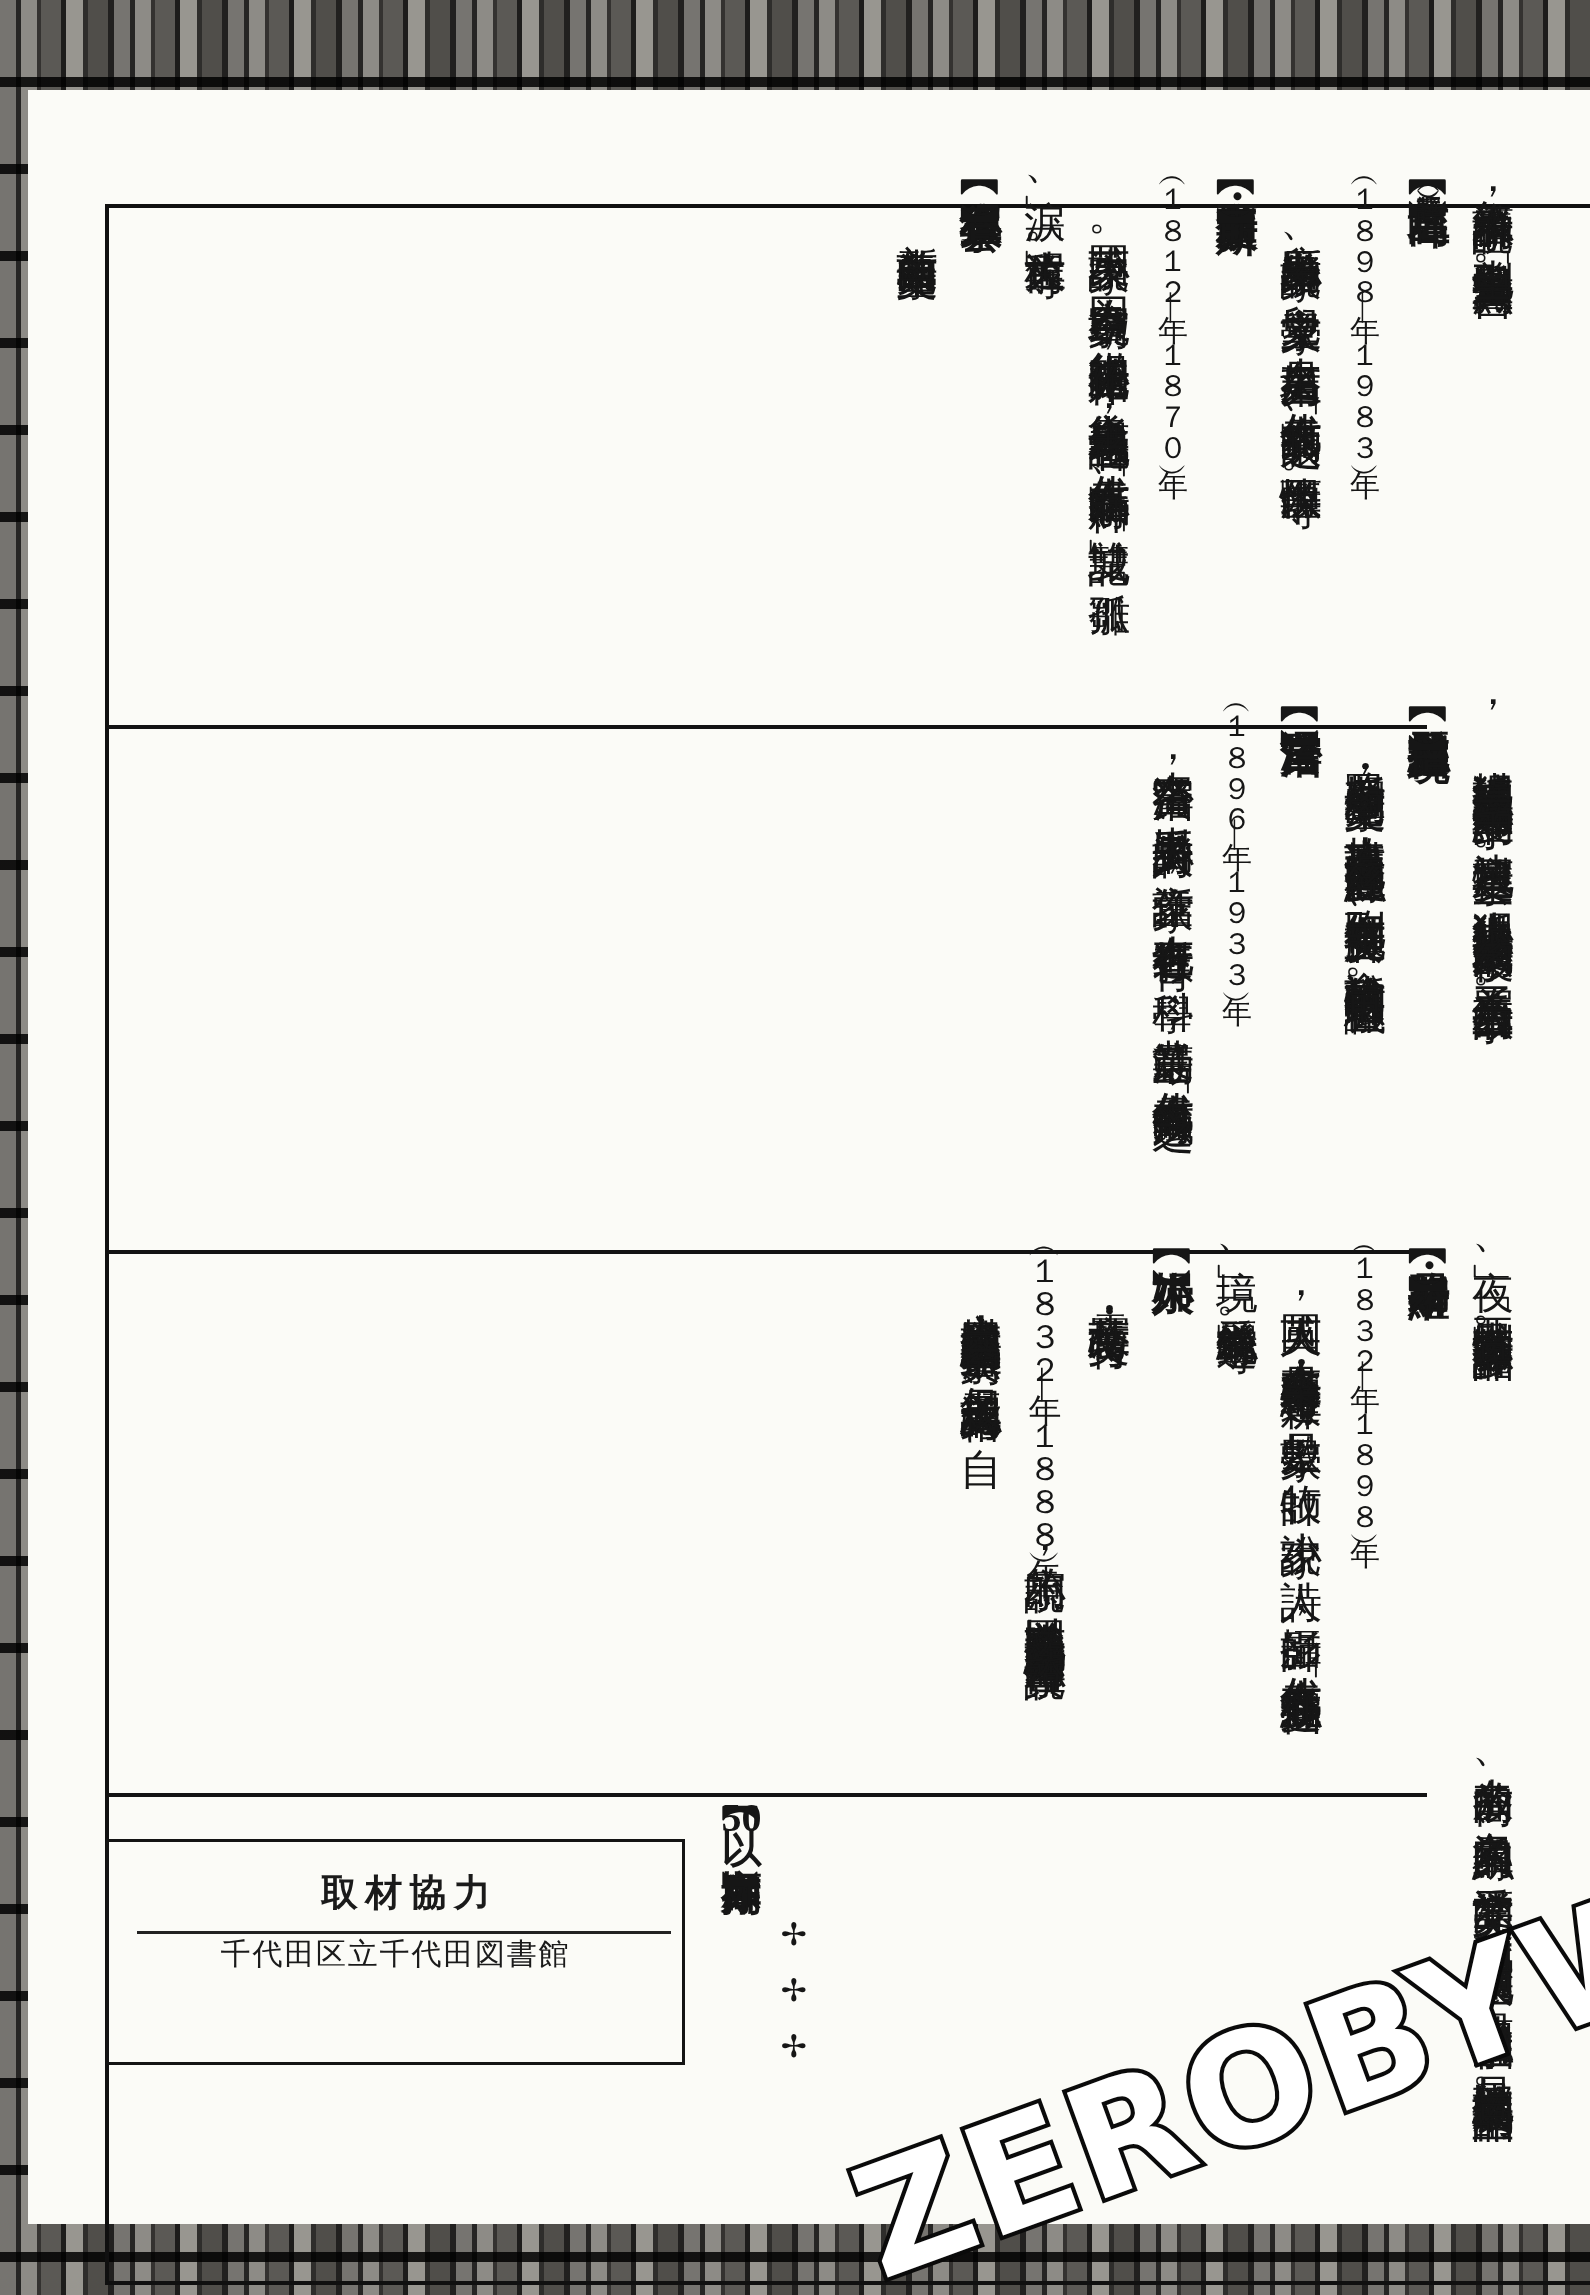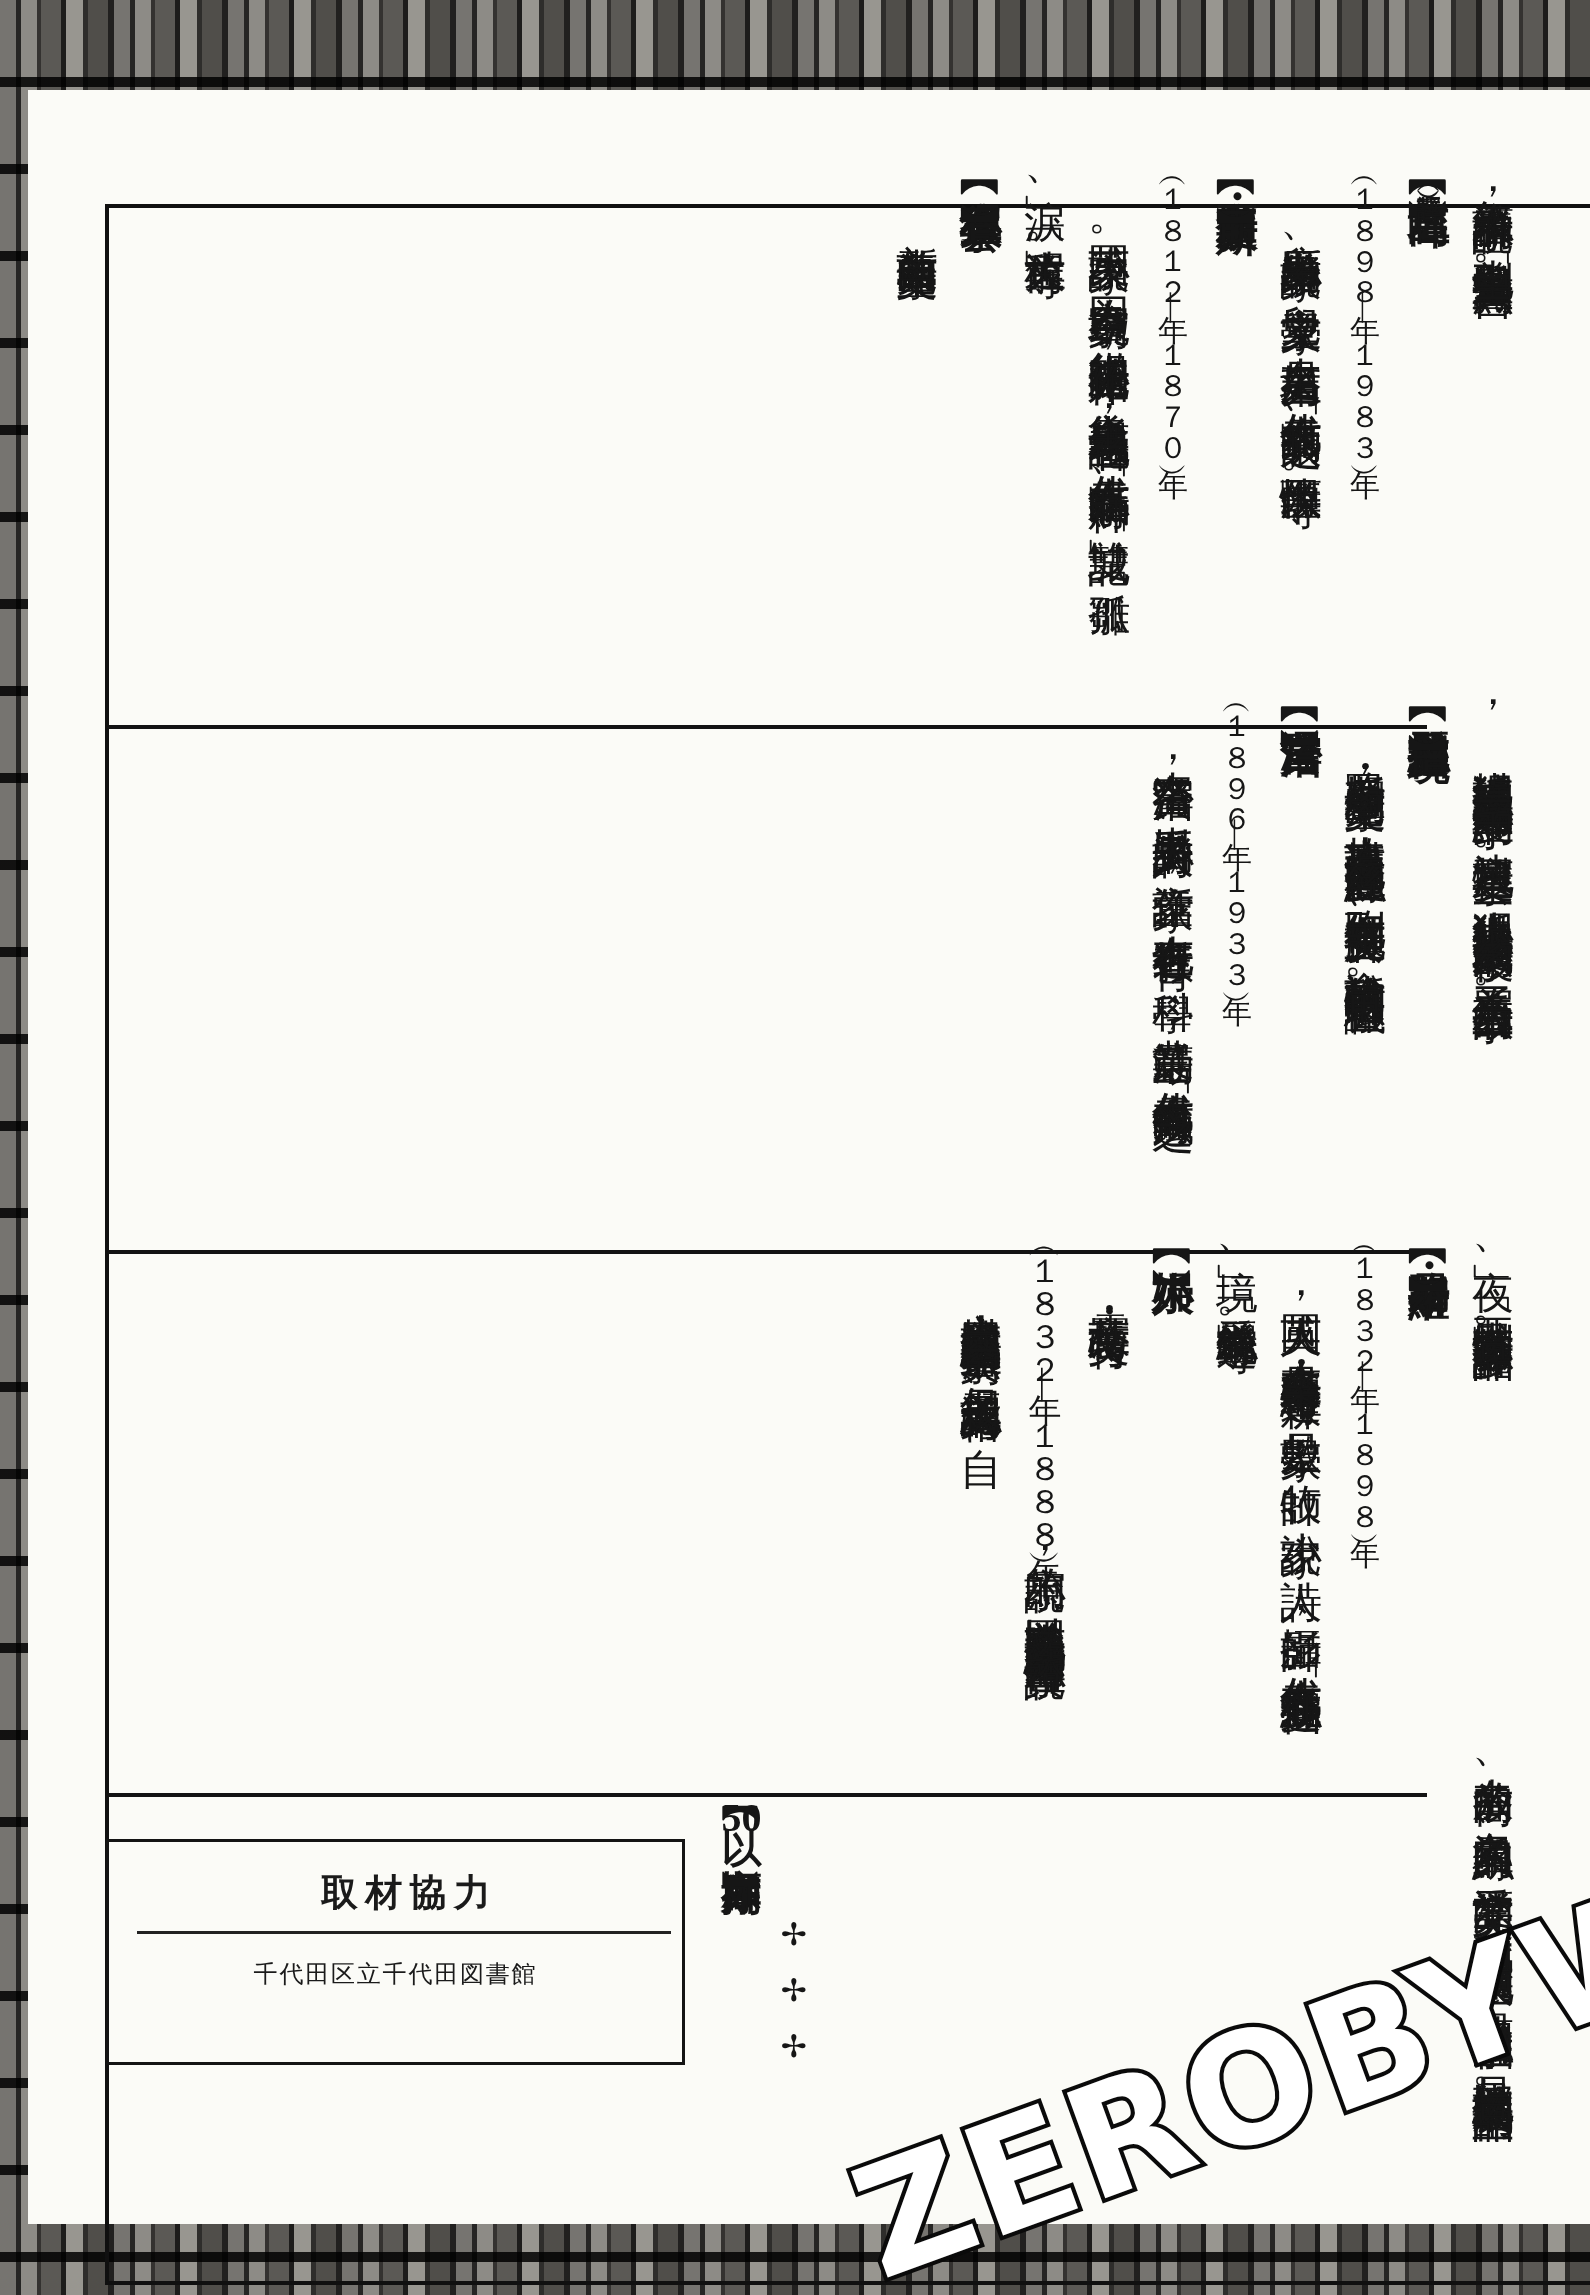--- a/index.html
+++ b/index.html
@@ -65,21 +65,21 @@
   }
 
   
   .credits {
     position:absolute; left:106px; top:1839px; width:579px; height:226px;
     box-sizing:border-box; border:3.7px solid #141414; background:#fbfbf7;
     text-align:center; color:#1a1a1a;
   }
   .credits .title { font-size:37px; letter-spacing:7.3px; margin-top:26px; font-weight:600;margin-left:28px; }
   .credits .rule { height:2.8px; background:#222; margin:13px 11px 0 27.5px; }
-  .credits .line { font-size:24px; letter-spacing:1.8px; margin-top:24px; }
+  .credits .line { font-size:30px; letter-spacing:1.8px; }
 
   
   .watermark {
     position:absolute; left:863px; top:2140px;
     transform:rotate(-20deg); transform-origin:0 50%;
     font-family:"DejaVu Sans", sans-serif; font-weight:bold;
     font-size:154px; letter-spacing:3.7px; white-space:nowrap;
     color:#ffffff; -webkit-text-stroke:8.3px #0a0a0a; paint-order:stroke fill;
     z-index:9;
   }

